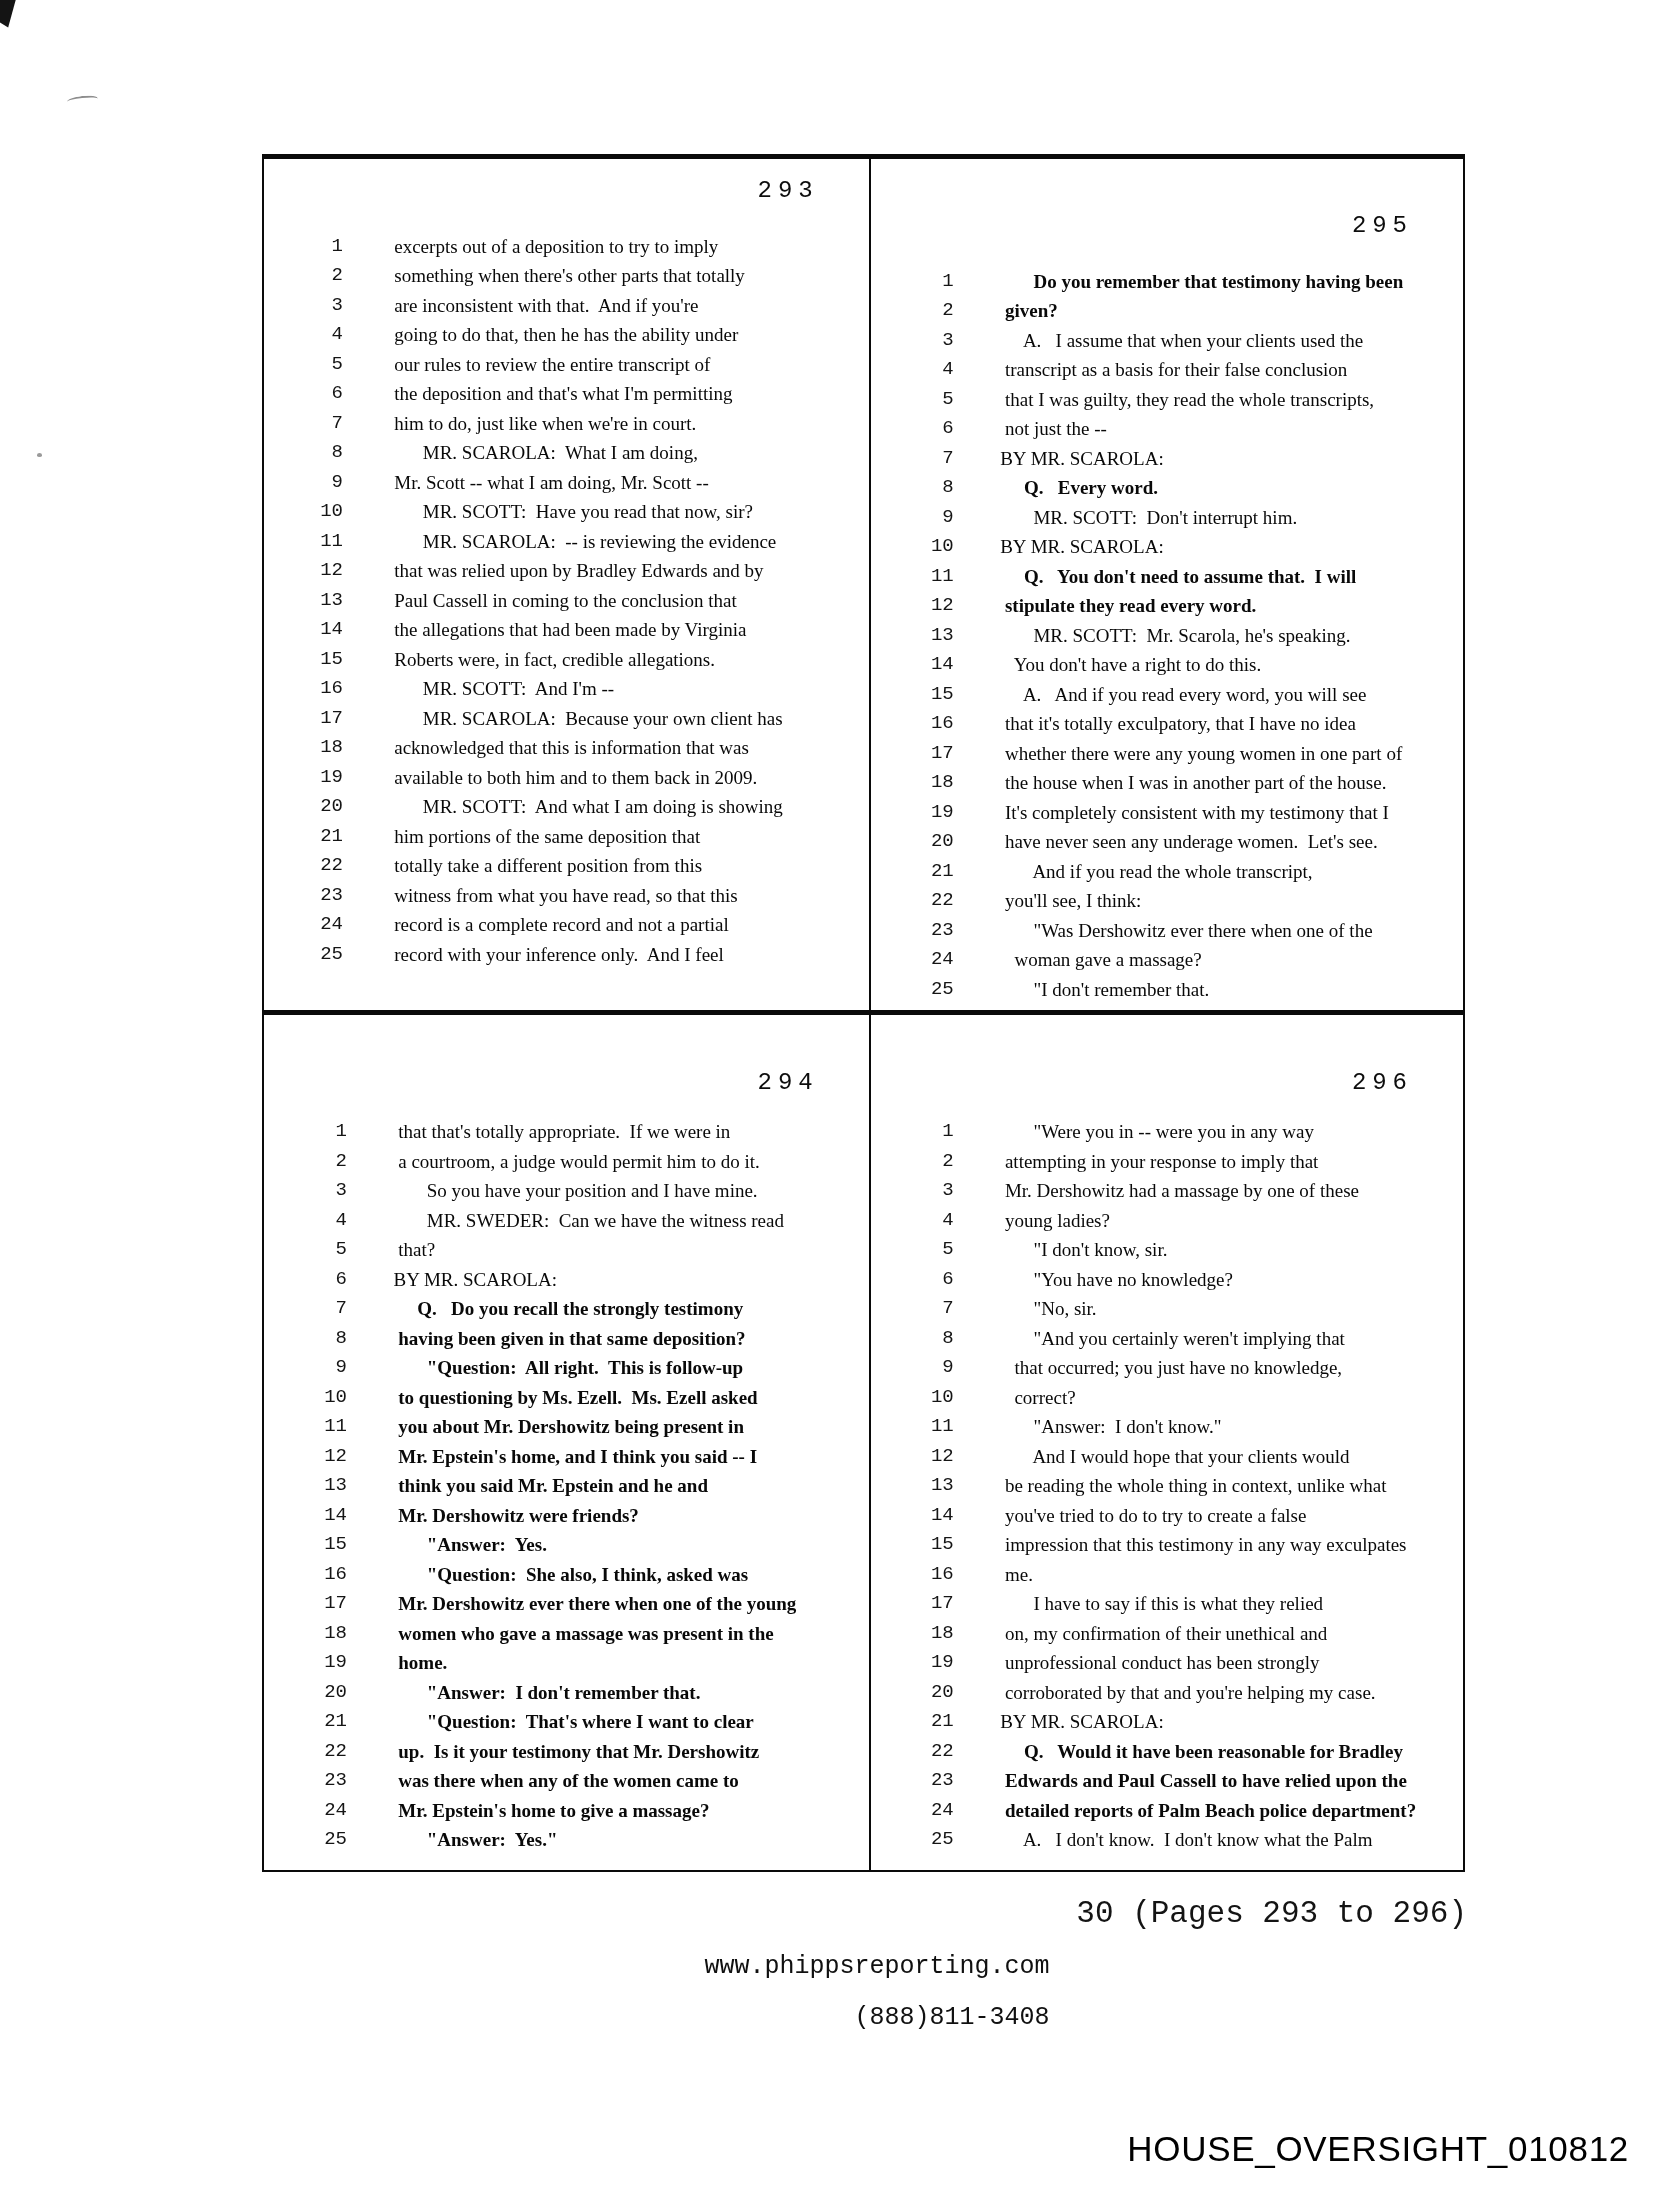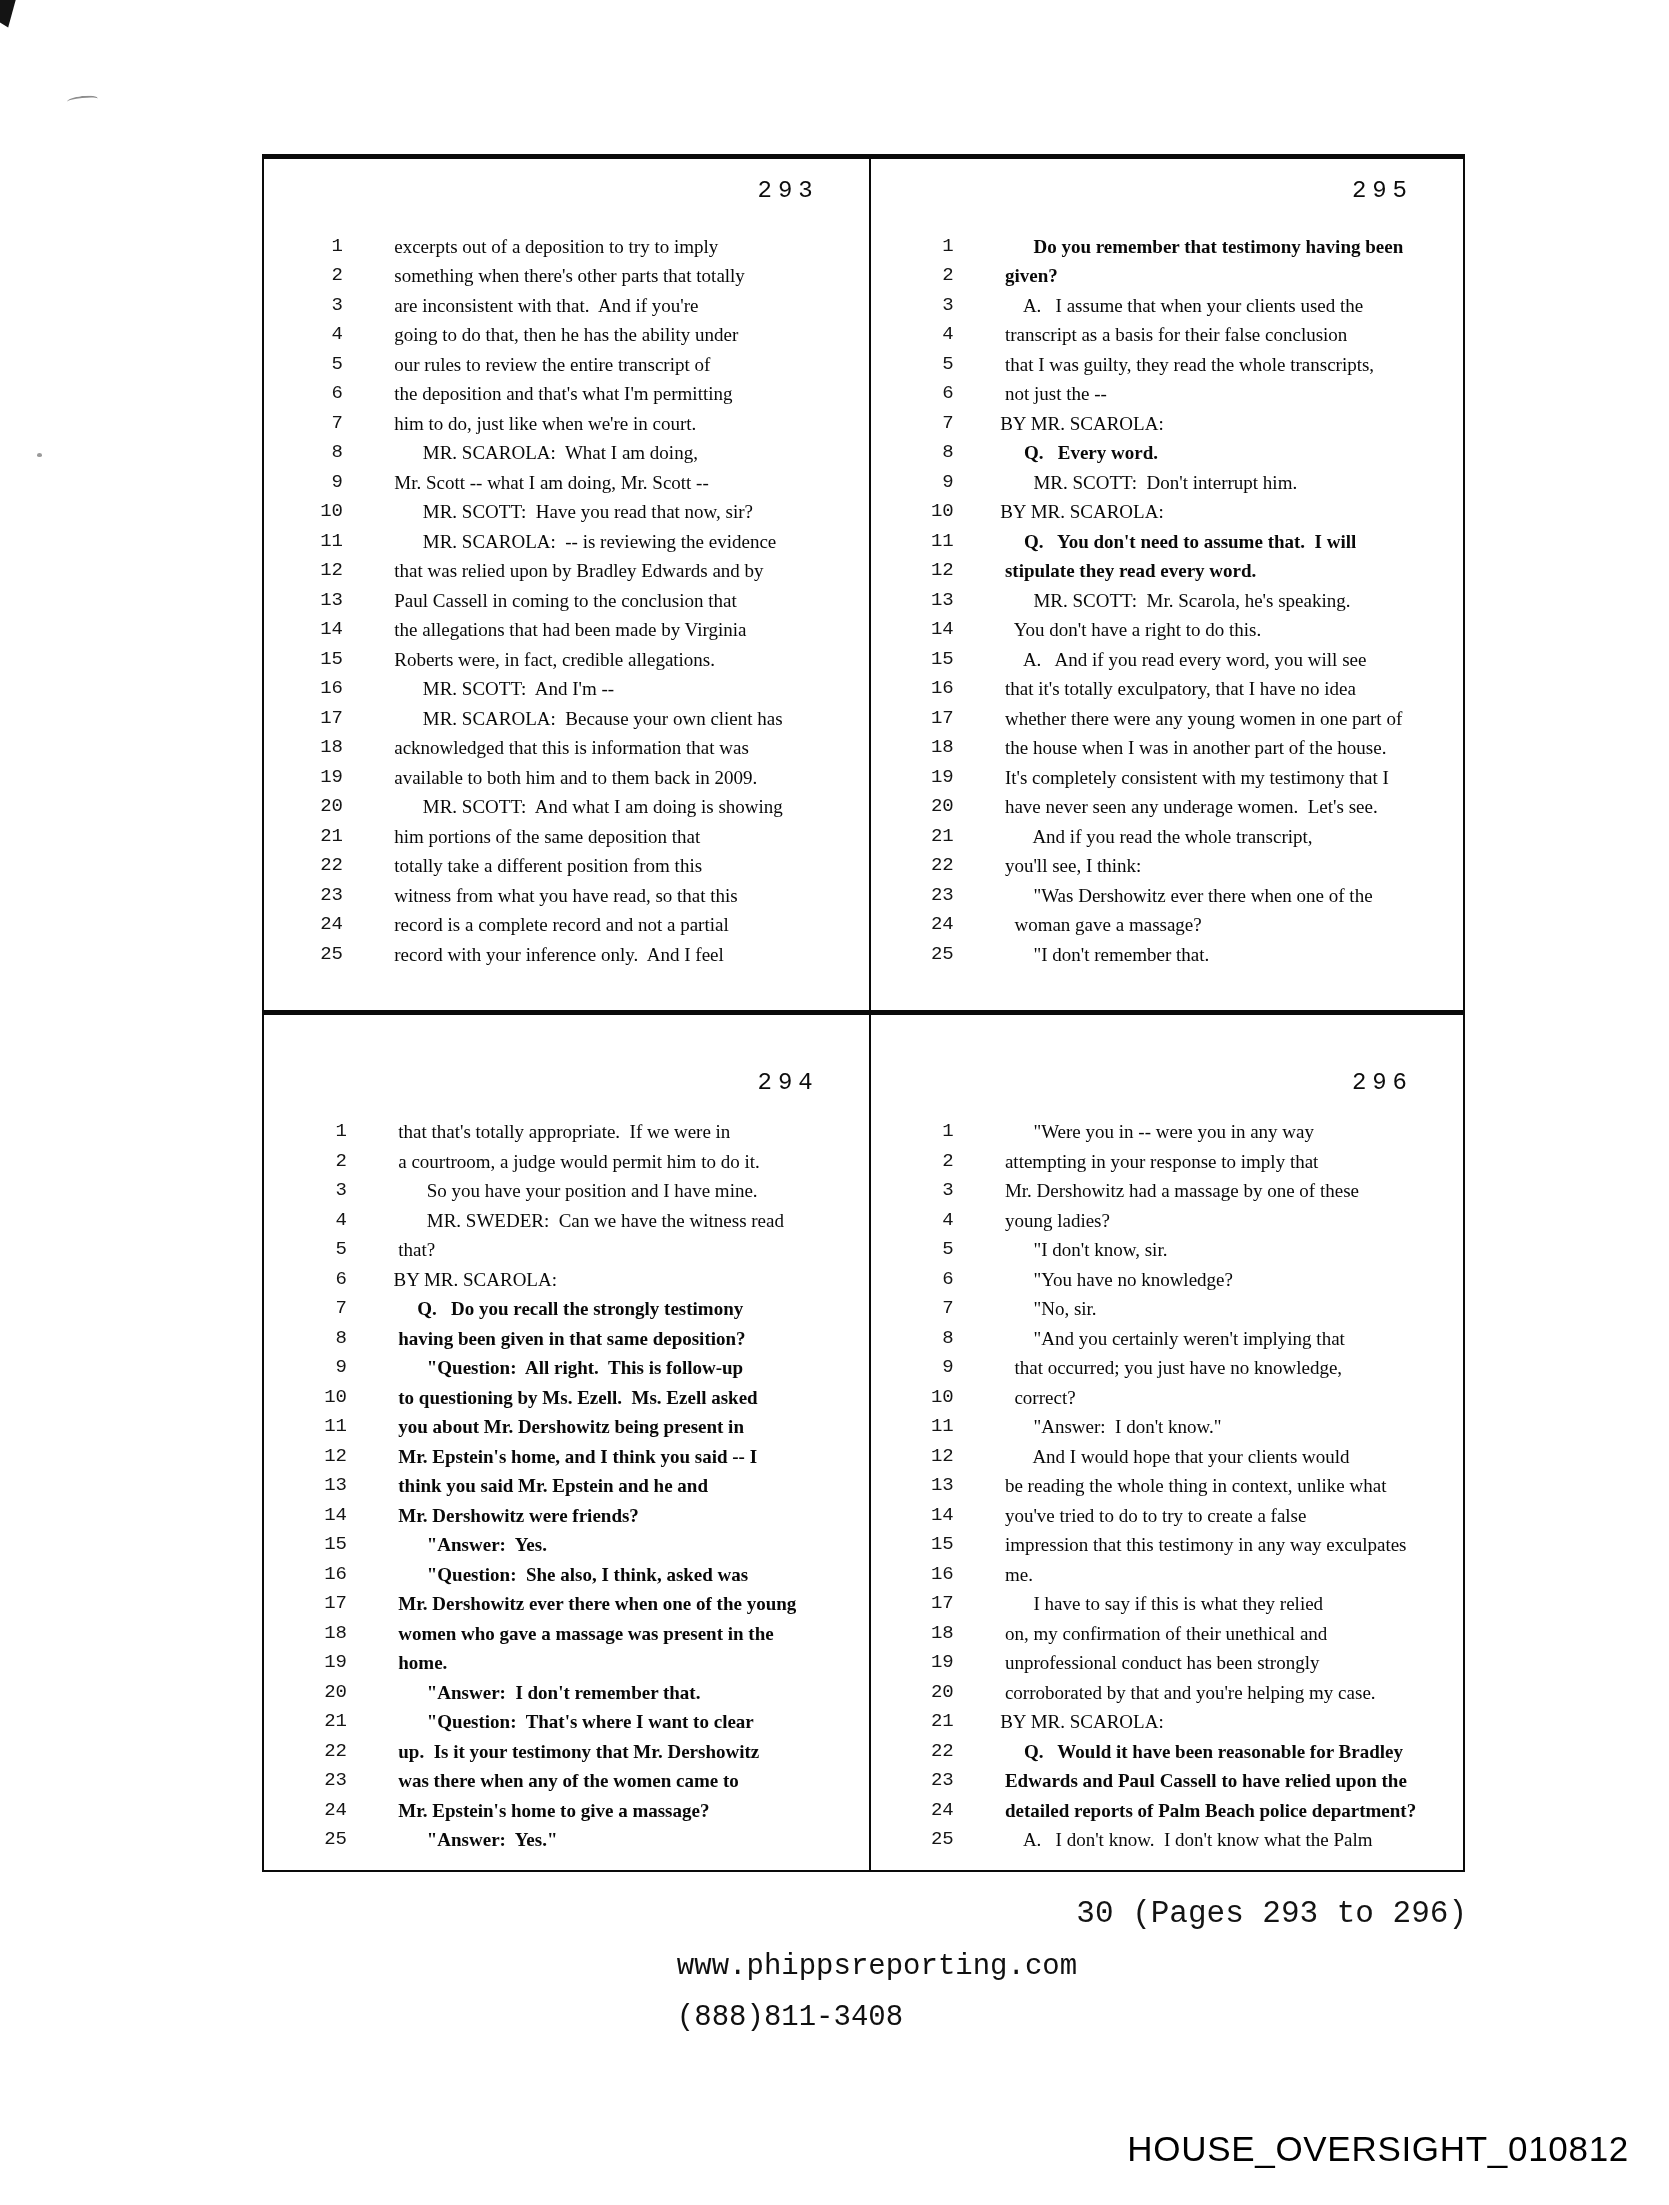--- a/index.html
+++ b/index.html
@@ -15,21 +15,21 @@
     border:2.6px solid #0a0a0a;border-top-width:5.9px;box-sizing:border-box;
     background:#fff;
   }
   .tgrid{
     display:grid;width:100%;height:100%;
     grid-template-columns:50.6% 49.4%;
     grid-template-rows:50% 50%;
   }
   .quad{position:relative;box-sizing:border-box;overflow:hidden;padding:15.7px 5.2px 0 36px;}
   .quad.tl{border-right:2.6px solid #0a0a0a;border-bottom:5.2px solid #0a0a0a;padding-left:32px;}
-  .quad.tr{border-bottom:5.2px solid #0a0a0a;}
+  .quad.tr{border-bottom:5.2px solid #0a0a0a;margin-top:35px;}
   .quad.bl{border-right:2.6px solid #0a0a0a;}
   .quad.bl,.quad.br{padding-top:52px;}
 
   .pagenum{
     text-align:right;padding-right:45px;height:31px;line-height:31px;
     font-family:"Liberation Mono",monospace;font-size:24px;letter-spacing:5.9px;
     color:#0d0d0d;
   }
   .lines{margin-top:26px;}
   .quad.bl .lines,.quad.br .lines{margin-top:19.6px;}
@@ -44,21 +44,21 @@
   }
   .ltext.bold{font-weight:bold;}
 
   
   .footer-pageinfo{
     position:absolute;top:1896px;right:202px;
     font-family:"Liberation Mono",monospace;font-size:31px;color:#141414;
   }
   .footer-center{
     position:absolute;top:1941px;left:877px;transform:translateX(-50%);
-    text-align:left;font-family:"Liberation Mono",monospace;font-size:29px;
+    text-align:right;font-family:"Liberation Mono",monospace;font-size:25px;
     line-height:51px;color:#101010;white-space:nowrap;
   }
   .bates{
     position:absolute;top:2129px;right:40px;
     font-family:"Liberation Sans",sans-serif;font-size:35px;color:#000;
     letter-spacing:0.7px;
   }
 
   
   .corner-mark{

